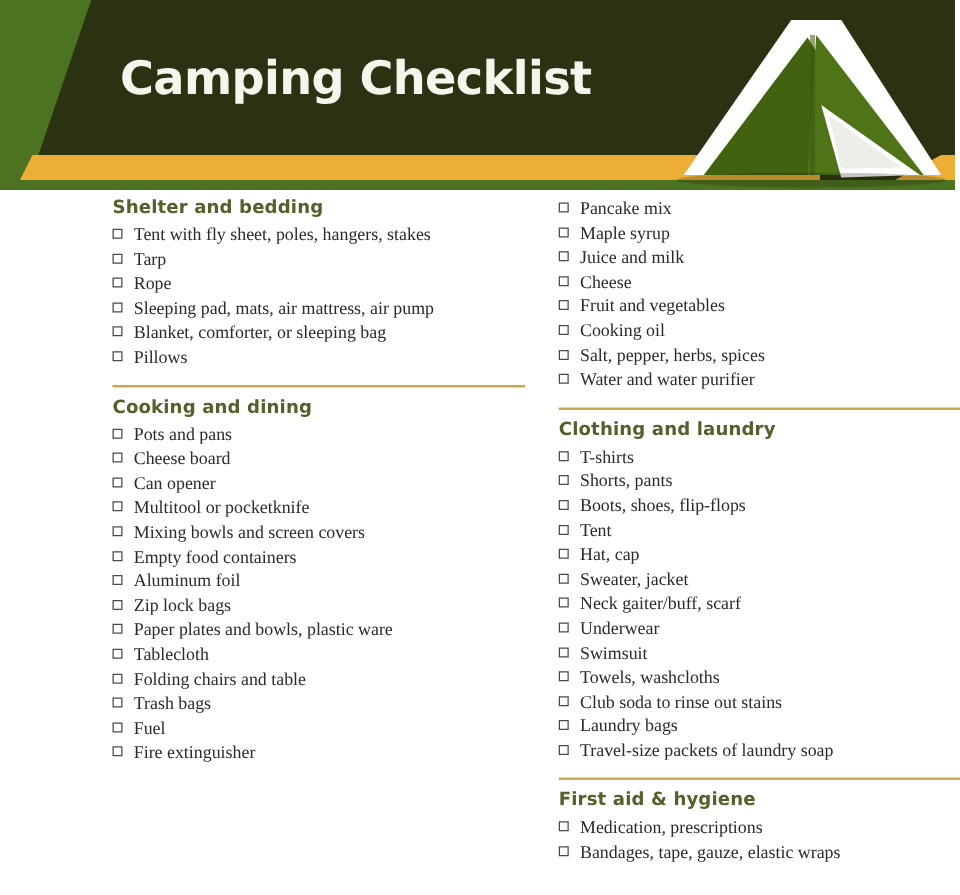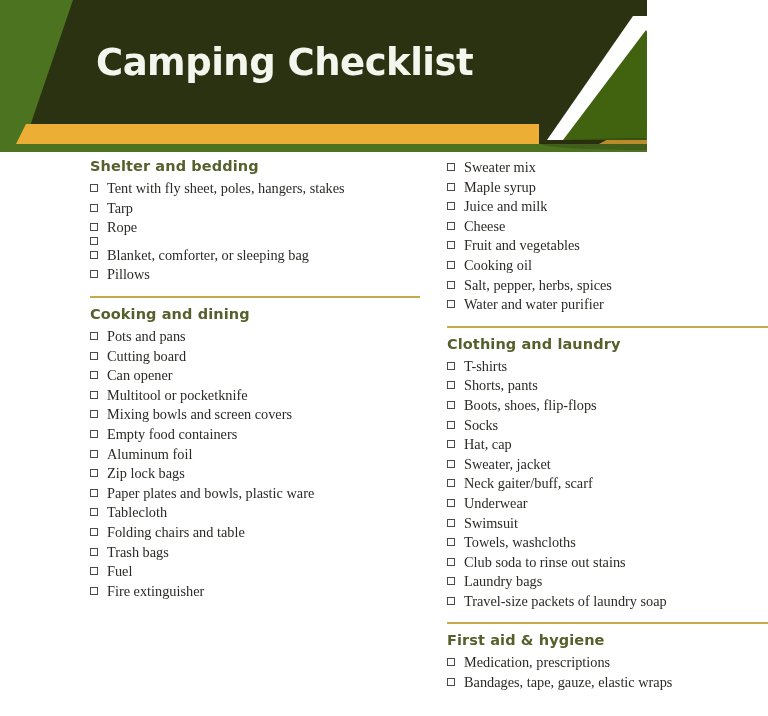--- a/index.html
+++ b/index.html
@@ -6,21 +6,21 @@
   html, body {
     width:768px; height:716px;
     background:#ffffff;
     font-family:"Liberation Serif", serif;
     overflow:hidden;
   }
 
   
   .header {
     position:relative;
-    width:647px;
+    width:764px;
     height:152px;
     background:#4C7320;          
     overflow:hidden;
   }
   
   .header-dark {
     position:absolute;
     top:0; left:0;
     width:768px; height:132px;
     background:#2B3211;
@@ -159,20 +159,21 @@
             <li class="item">
               <span class="cb"></span>
               <span>Tarp</span>
             </li>
             <li class="item">
               <span class="cb"></span>
               <span>Rope</span>
             </li>
             <li class="item">
               <span class="cb"></span>
+              <span>Sleeping pad, mats, air mattress, air pump</span>
             </li>
             <li class="item">
               <span class="cb"></span>
               <span>Blanket, comforter, or sleeping bag</span>
             </li>
             <li class="item">
               <span class="cb"></span>
               <span>Pillows</span>
             </li>
           </ul>
@@ -180,21 +181,21 @@
         <div class="section">
           <div class="rule"></div>
           <div class="sec-title">Cooking and dining</div>
           <ul class="items">
             <li class="item">
               <span class="cb"></span>
               <span>Pots and pans</span>
             </li>
             <li class="item">
               <span class="cb"></span>
-              <span>Cutting board</span>
+              <span>Cheese board</span>
             </li>
             <li class="item">
               <span class="cb"></span>
               <span>Can opener</span>
             </li>
             <li class="item">
               <span class="cb"></span>
               <span>Multitool or pocketknife</span>
             </li>
             <li class="item">
@@ -242,21 +243,21 @@
       </div>
   </div>
 
   <div class="col col-right">
     <div class="spacer-top"></div>
     <div id="right-sections">
         <div class="section">
           <ul class="items">
             <li class="item">
               <span class="cb"></span>
-              <span>Sweater mix</span>
+              <span>Pancake mix</span>
             </li>
             <li class="item">
               <span class="cb"></span>
               <span>Maple syrup</span>
             </li>
             <li class="item">
               <span class="cb"></span>
               <span>Juice and milk</span>
             </li>
             <li class="item">
@@ -292,21 +293,21 @@
             <li class="item">
               <span class="cb"></span>
               <span>Shorts, pants</span>
             </li>
             <li class="item">
               <span class="cb"></span>
               <span>Boots, shoes, flip-flops</span>
             </li>
             <li class="item">
               <span class="cb"></span>
-              <span>Socks</span>
+              <span>Tent</span>
             </li>
             <li class="item">
               <span class="cb"></span>
               <span>Hat, cap</span>
             </li>
             <li class="item">
               <span class="cb"></span>
               <span>Sweater, jacket</span>
             </li>
             <li class="item">

